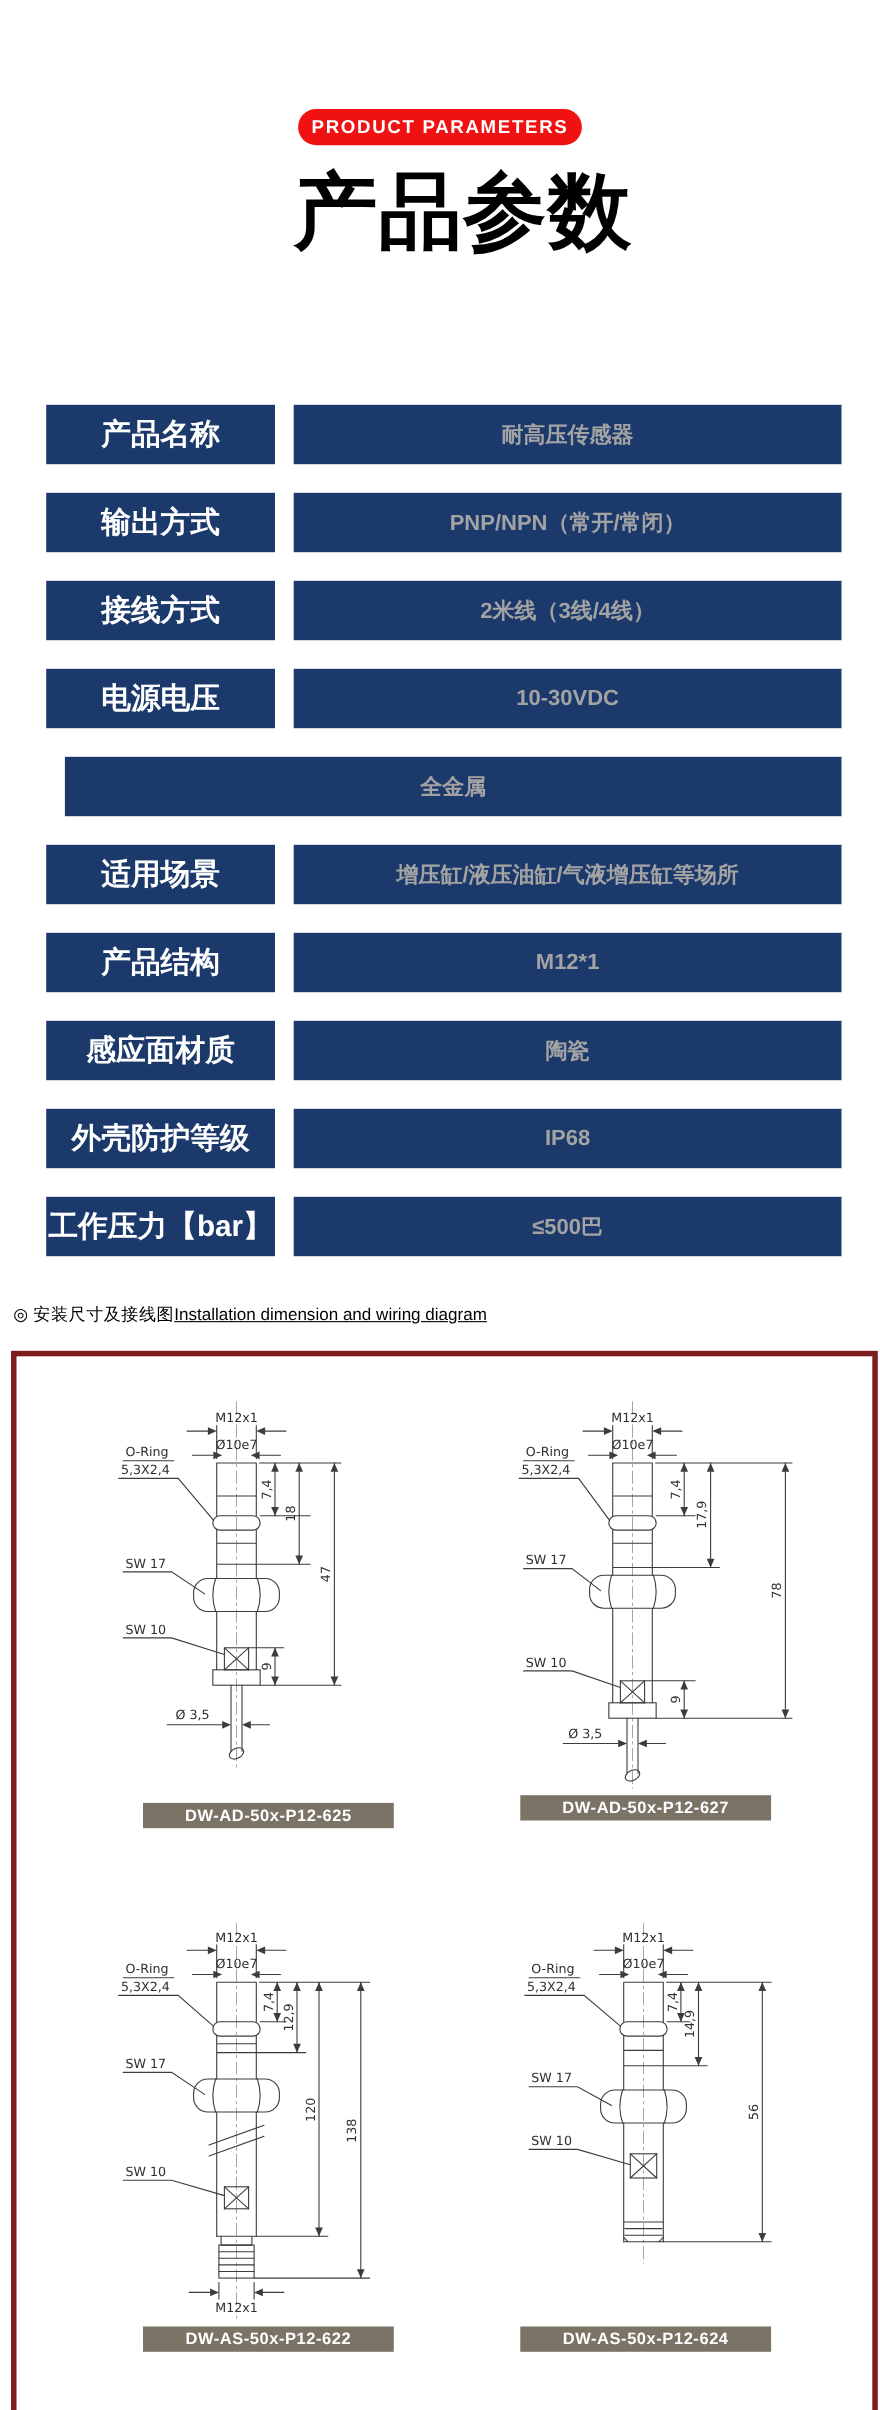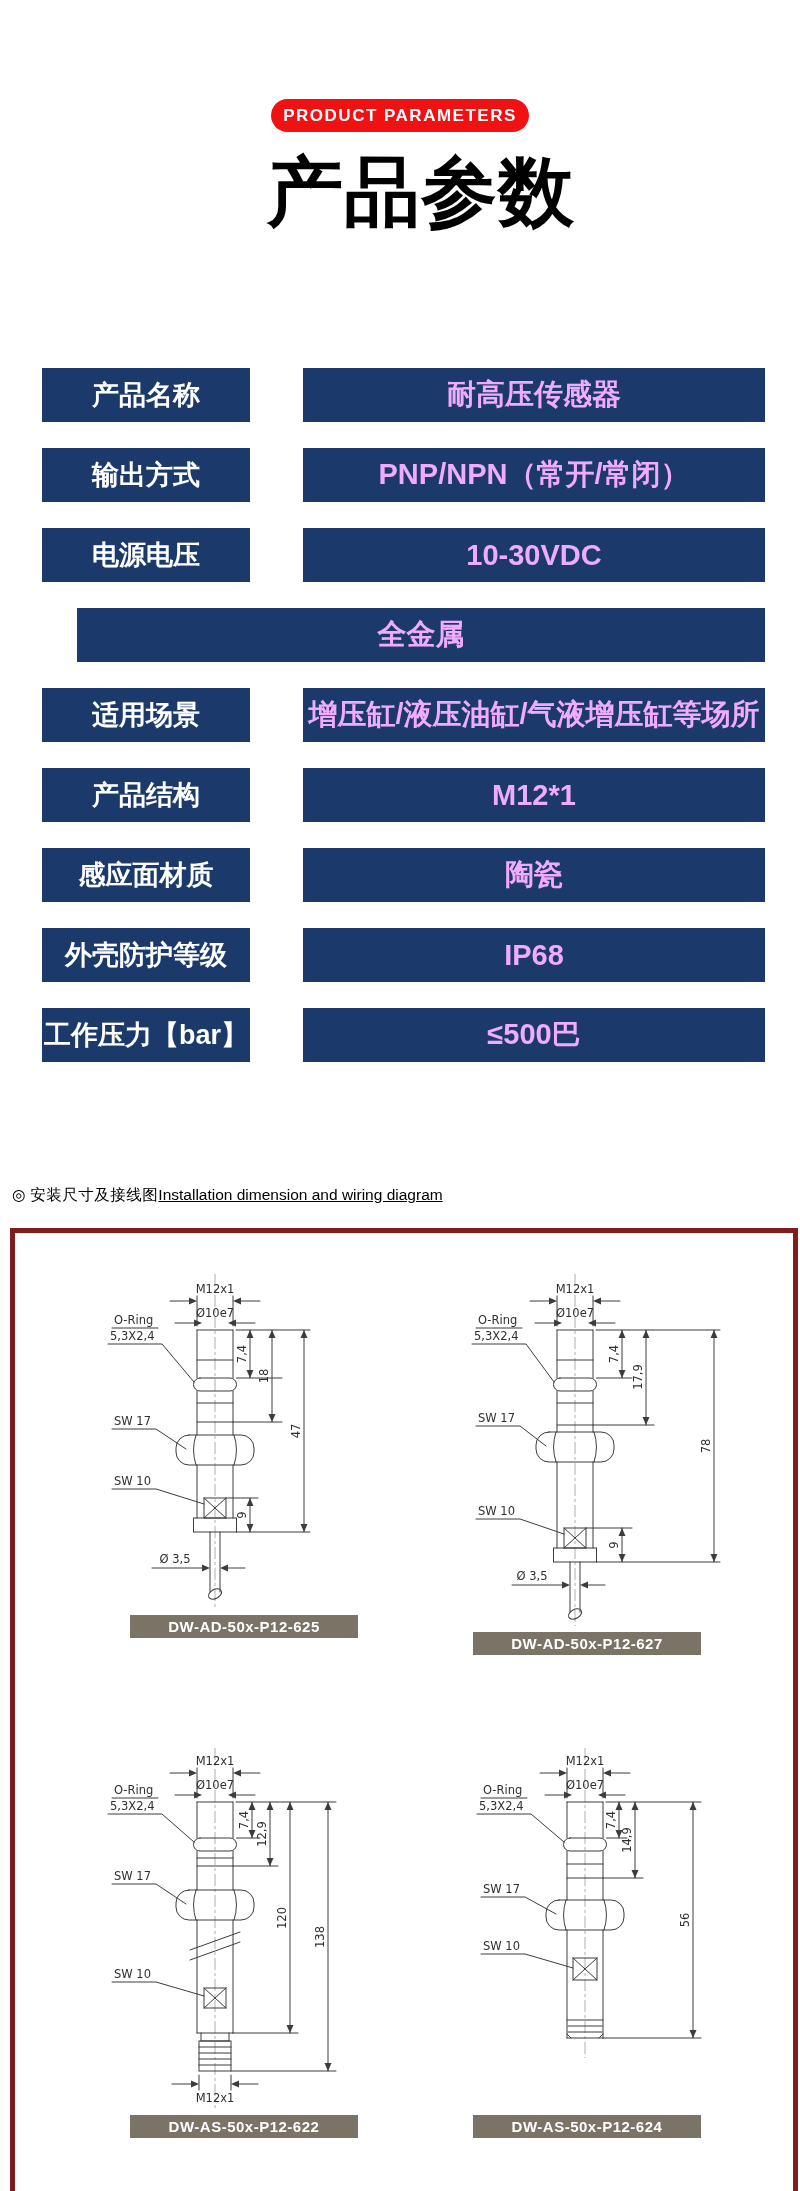--- a/index.html
+++ b/index.html
@@ -12,25 +12,25 @@
          color:#fff;font-weight:bold;font-size:17px;line-height:34px;
          text-align:center;letter-spacing:1.5px;}
   .big-title{position:absolute;top:142px;left:0;width:800px;text-align:center;
              font-size:76px;font-weight:800;color:#000;letter-spacing:1px;
              font-family:"DejaVu Sans",sans-serif;padding-left:21px;}
   .subtitle{position:absolute;top:272px;left:0;width:800px;text-align:center;
             font-size:26px;line-height:35px;font-weight:bold;color:#0a0a0a;}
 
   
   .spec{position:absolute;top:368px;left:42px;width:723px;}
-  .spec-row{display:flex;height:54px;margin-bottom:26px;gap:18px;}
+  .spec-row{display:flex;height:54px;margin-bottom:26px;}
   .spec-label{width:208px;background:#1b3a6b;color:#fff;font-size:27px;font-weight:bold;
               display:flex;align-items:center;justify-content:center;white-space:nowrap;}
   .spec-gap{width:17px;}
-  .spec-value{flex:1;background:#1b3a6b;color:#f0abfc;font-size:29px;font-weight:bold;
+  .spec-value{flex:1;background:#1b3a6b;color:#a3a3a3;font-size:20px;font-weight:bold;
               display:flex;align-items:center;justify-content:center;white-space:nowrap;}
 
   
   .sec-head{position:absolute;top:1185px;left:12px;font-size:15.5px;color:#000;}
   .sec-head .zh{letter-spacing:.5px;}
   .sec-head .en{letter-spacing:0;text-decoration:underline;}
 
   
   .panel{position:absolute;top:1228px;left:10px;width:778px;height:962px;
          border:5px solid #7f1d1d;background:#fff;}
@@ -56,20 +56,25 @@
   <div class="spec">
     <div class="spec-row">
       <div class="spec-label">产品名称</div>
       <div class="spec-gap"></div>
       <div class="spec-value">耐高压传感器</div>
     </div>
     <div class="spec-row">
       <div class="spec-label">输出方式</div>
       <div class="spec-gap"></div>
       <div class="spec-value">PNP/NPN（常开/常闭）</div>
+    </div>
+    <div class="spec-row">
+      <div class="spec-label">接线方式</div>
+      <div class="spec-gap"></div>
+      <div class="spec-value">2米线（3线/4线）</div>
     </div>
     <div class="spec-row">
       <div class="spec-label">电源电压</div>
       <div class="spec-gap"></div>
       <div class="spec-value">10-30VDC</div>
     </div>
     <div class="spec-row">
       <div class="spec-gap"></div>
       <div class="spec-value">全金属</div>
     </div>
@@ -151,21 +156,21 @@
         <path class="tl" d="M204 70 V272"></path>
         <polygon class="ar" points="204,70 200.5,78 207.5,78"></polygon>
         <polygon class="ar" points="204,272 200.5,264 207.5,264"></polygon>
         <text class="dt" transform="rotate(-90 200 171)" x="200" y="171" text-anchor="middle">47</text>
         <text class="dt" x="75" y="303" text-anchor="middle">Ø 3,5</text>
         <path class="tl" d="M52 308 H102 M128 308 H145"></path>
         <polygon class="ar" points="110,308 102,304.5 102,311.5"></polygon>
         <polygon class="ar" points="120,308 128,304.5 128,311.5"></polygon>
       </g>
     </svg>
-    <div class="model-bar" style="left:115px;top:382px">DW-AD-50x-P12-625</div>
+    <div class="model-bar" style="left:115px;top:406px">DW-AD-50x-P12-625</div>
 
     <svg class="drawing" style="left:455px;top:27px" width="280" height="372" viewBox="0 0 280 372">
       <line class="cl" x1="105" y1="14" x2="105" y2="366"></line>
       <g class="tl">
         <path d="M87 70 H123 M87 70 V118 M123 70 V118 M87 100 H123"></path>
         <rect x="83.5" y="118" width="43" height="13" rx="6.5"></rect>
         <path d="M87 131 V172 M123 131 V172 M87 143 H123 M87 165 H123"></path>
         <rect x="66" y="172" width="78" height="30" rx="13"></rect>
         <path d="M86 172 q-5 15 0 30 M124 172 q5 15 0 30"></path>
         <path d="M87 202 V288 M123 202 V288"></path>

